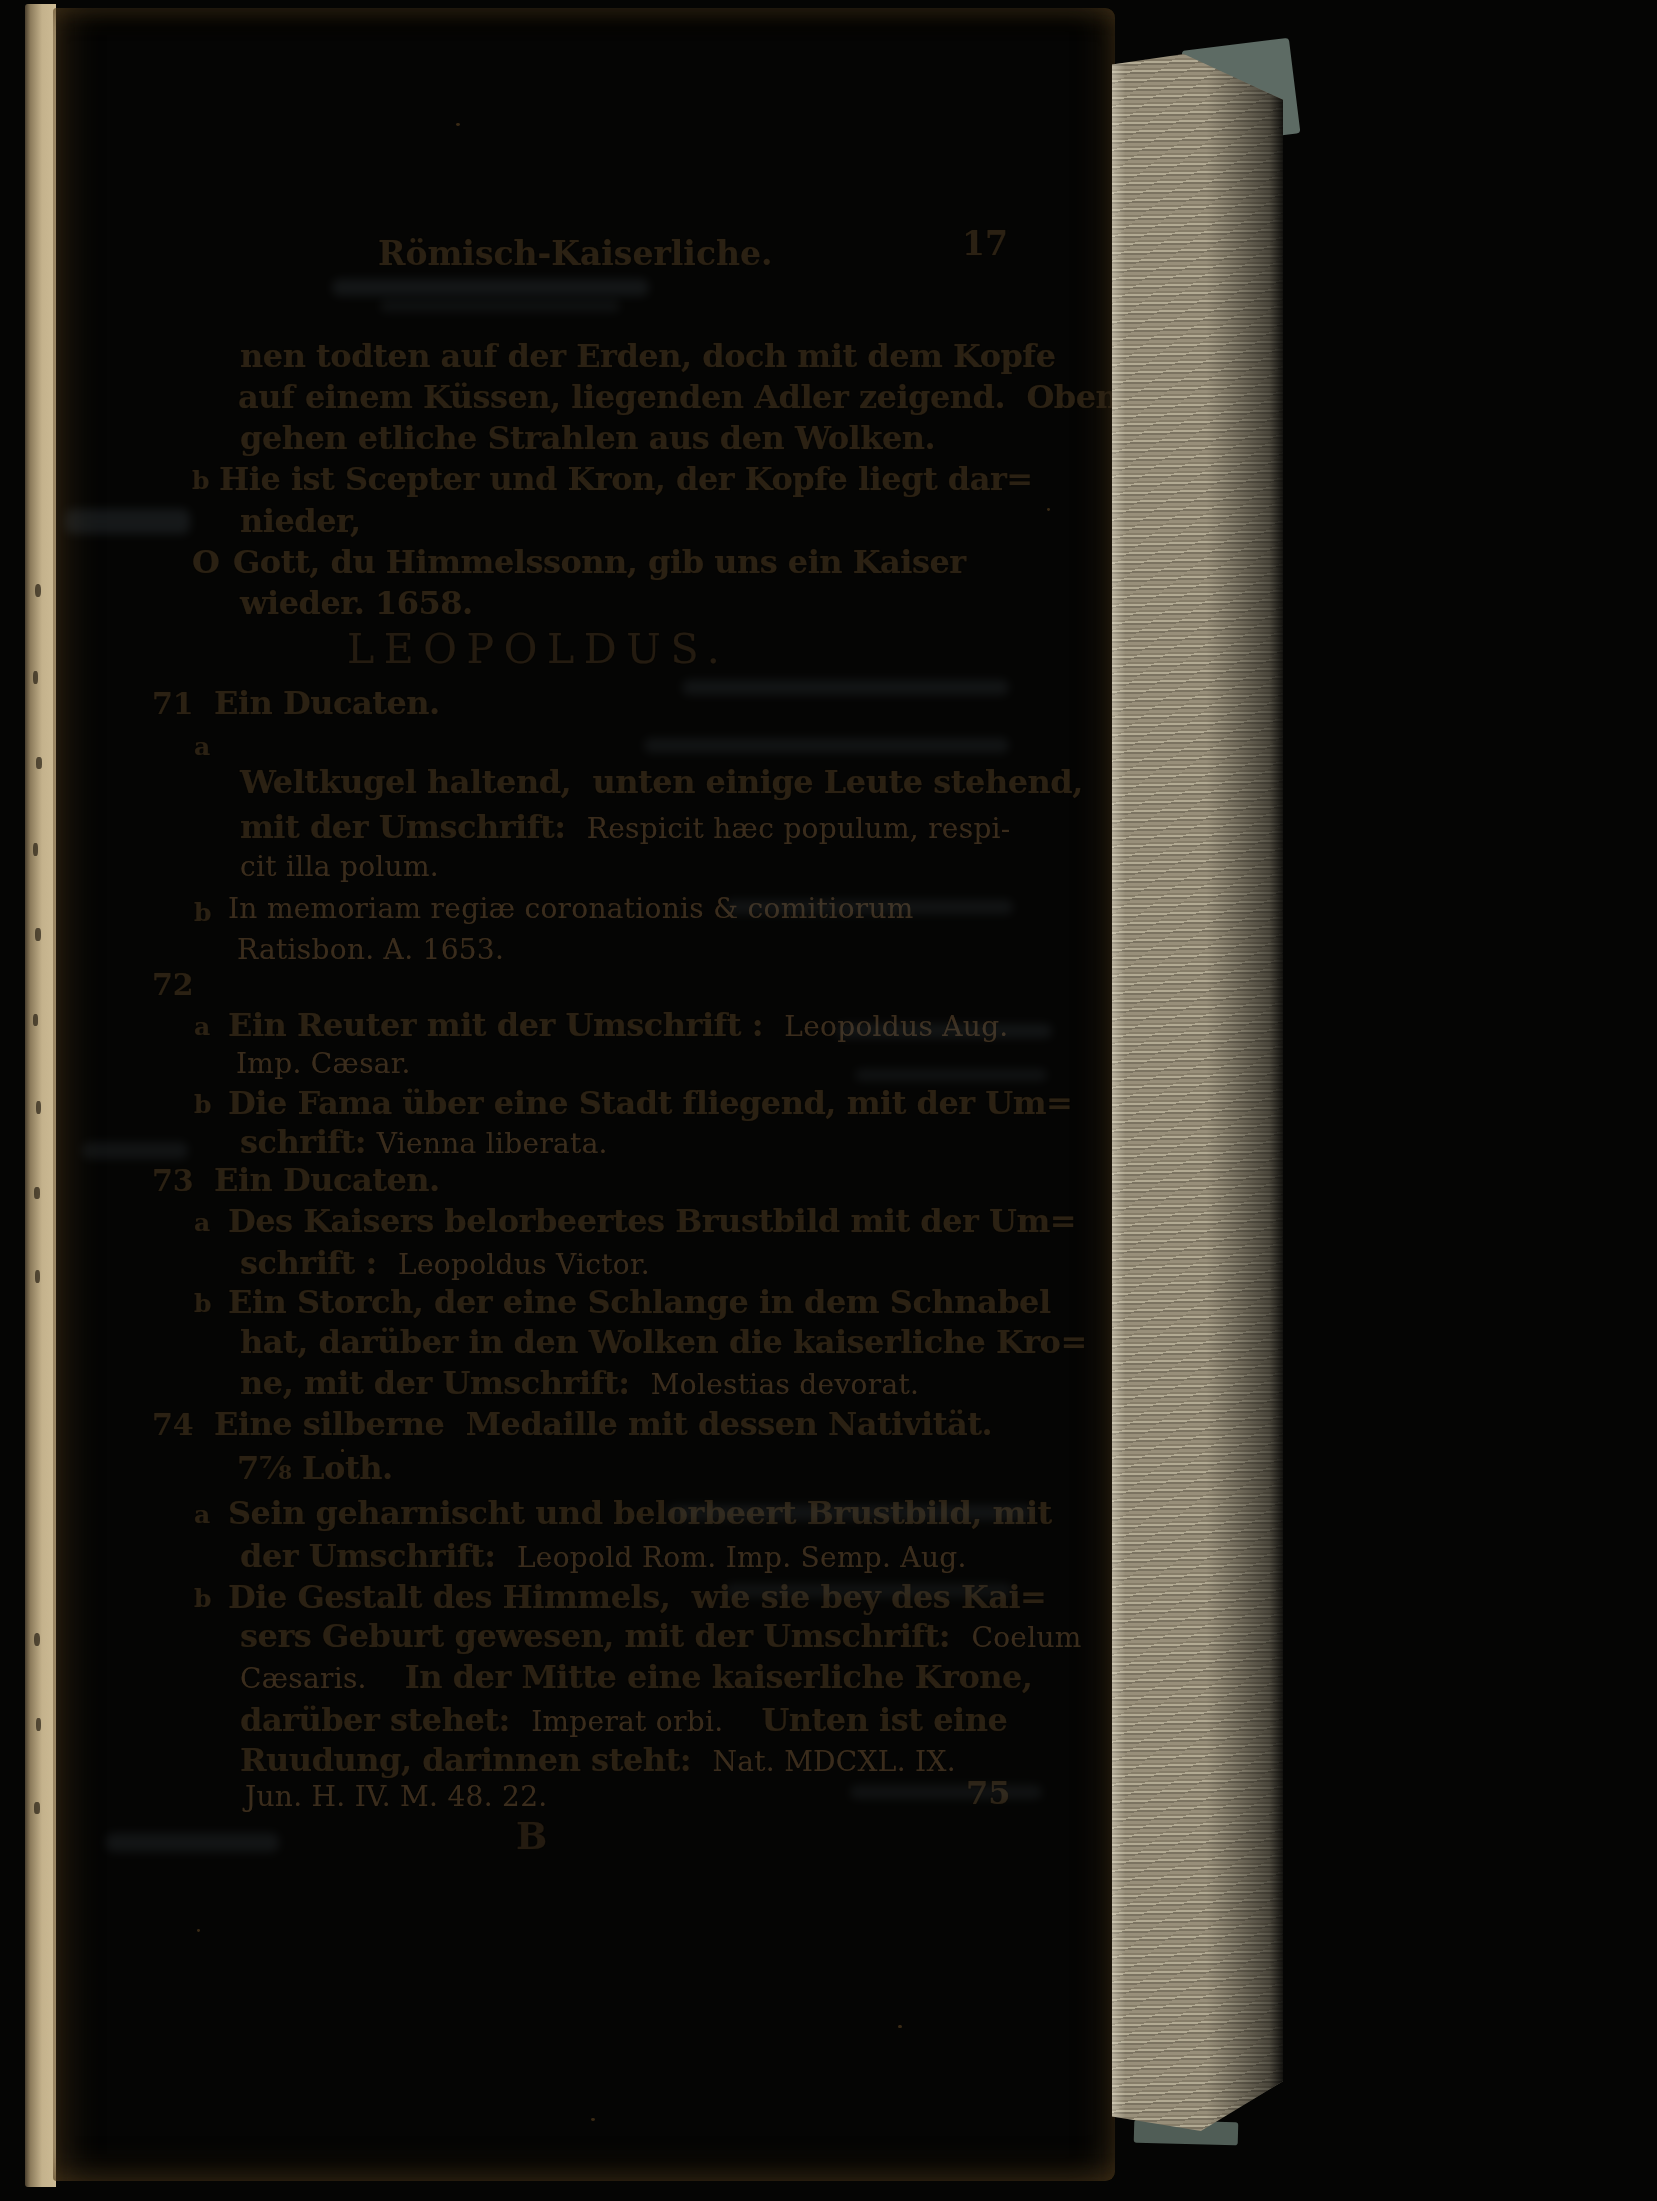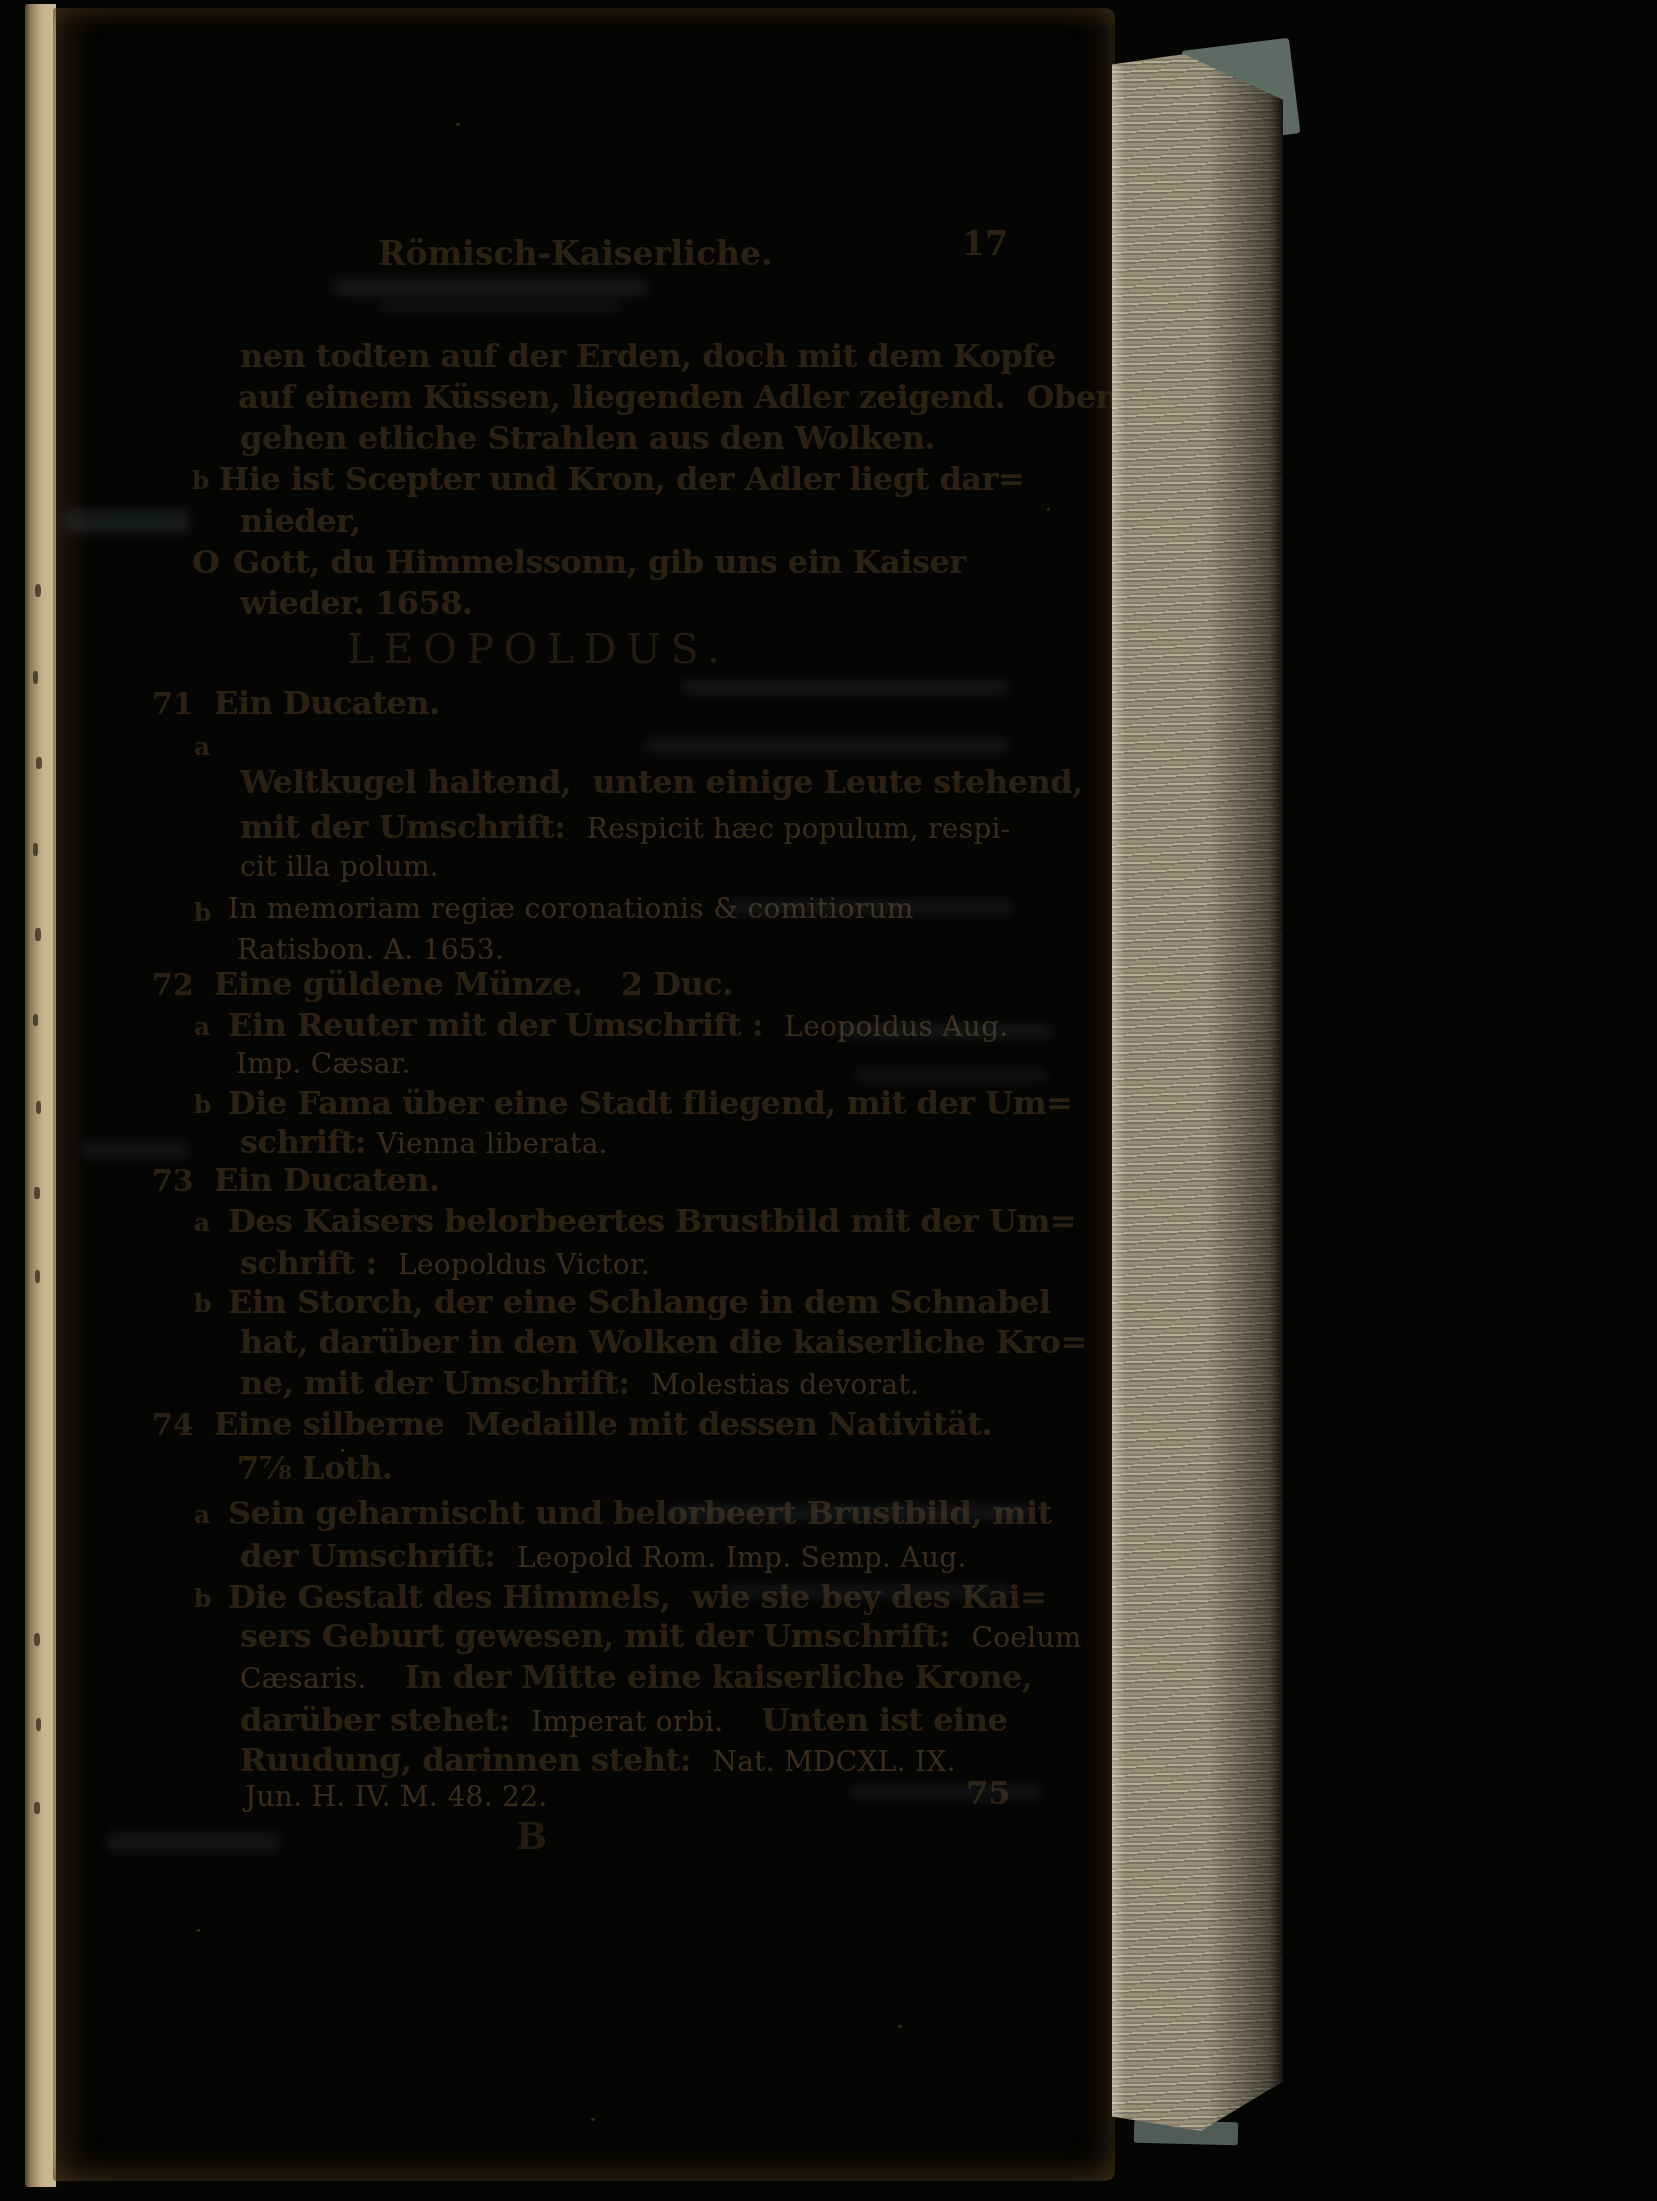--- a/index.html
+++ b/index.html
@@ -104,21 +104,21 @@
         <span class="txt" style="left: 187px;"><span class="seg de">nen todten auf der Erden, doch mit dem Kopfe</span></span>
       </div>
       <div class="line" style="top: 370px;">
         <span class="txt" style="left: 185px;"><span class="seg de">auf einem Küssen, liegenden Adler zeigend.  Oben</span></span>
       </div>
       <div class="line" style="top: 411px;">
         <span class="txt" style="left: 187px;"><span class="seg de">gehen etliche Strahlen aus den Wolken.</span></span>
       </div>
       <div class="line" style="top: 452px;">
         <span class="mk mk-let" style="left: 139px;">b</span>
-        <span class="txt" style="left: 166px;"><span class="seg de">Hie ist Scepter und Kron, der Adler liegt dar=</span></span>
+        <span class="txt" style="left: 166px;"><span class="seg de">Hie ist Scepter und Kron, der Kopfe liegt dar=</span></span>
       </div>
       <div class="line" style="top: 494px;">
         <span class="txt" style="left: 187px;"><span class="seg de">nieder,</span></span>
       </div>
       <div class="line" style="top: 535px;">
         <span class="mk mk-cap" style="left: 139px;">O</span>
         <span class="txt" style="left: 180px;"><span class="seg de">Gott, du Himmelssonn, gib uns ein Kaiser</span></span>
       </div>
       <div class="line" style="top: 576px;">
         <span class="txt" style="left: 187px;"><span class="seg de">wieder. 1658.</span></span>
@@ -141,21 +141,20 @@
       </div>
       <div class="line" style="top: 884px;">
         <span class="mk mk-let" style="left: 141px;">b</span>
         <span class="txt" style="left: 175px;"><span class="seg la">In memoriam regiæ coronationis &amp; comitiorum</span></span>
       </div>
       <div class="line" style="top: 925px;">
         <span class="txt" style="left: 184px;"><span class="seg la">Ratisbon. A. 1653.</span></span>
       </div>
       <div class="line" style="top: 957px;">
         <span class="mk mk-num" style="left: 99px;">72</span>
-        <span class="txt" style="left: 161px;"><span class="seg de">Eine güldene Münze.</span><span class="seg de gap">2 Duc.</span></span>
       </div>
       <div class="line" style="top: 998px;">
         <span class="mk mk-let" style="left: 141px;">a</span>
         <span class="txt" style="left: 175px;"><span class="seg de">Ein Reuter mit der Umschrift :  </span><span class="seg la">Leopoldus Aug.</span></span>
       </div>
       <div class="line" style="top: 1039px;">
         <span class="txt" style="left: 183px;"><span class="seg la">Imp. Cæsar.</span></span>
       </div>
       <div class="line" style="top: 1076px;">
         <span class="mk mk-let" style="left: 141px;">b</span>

